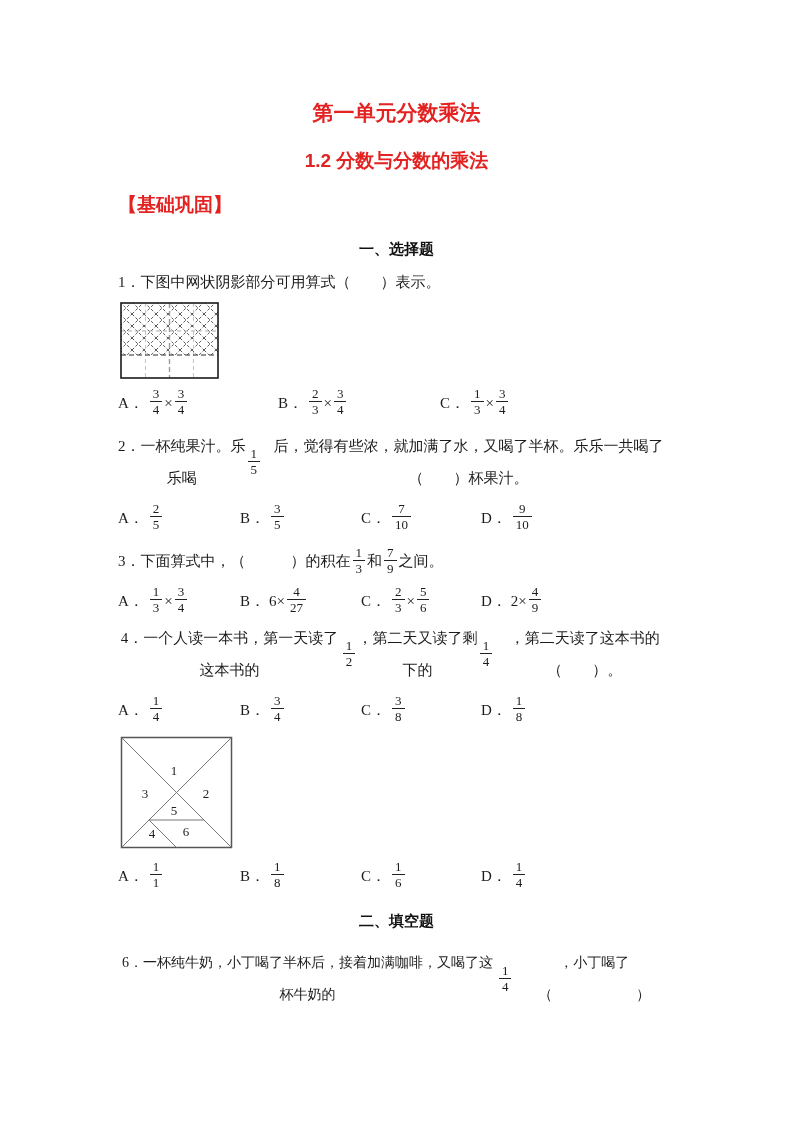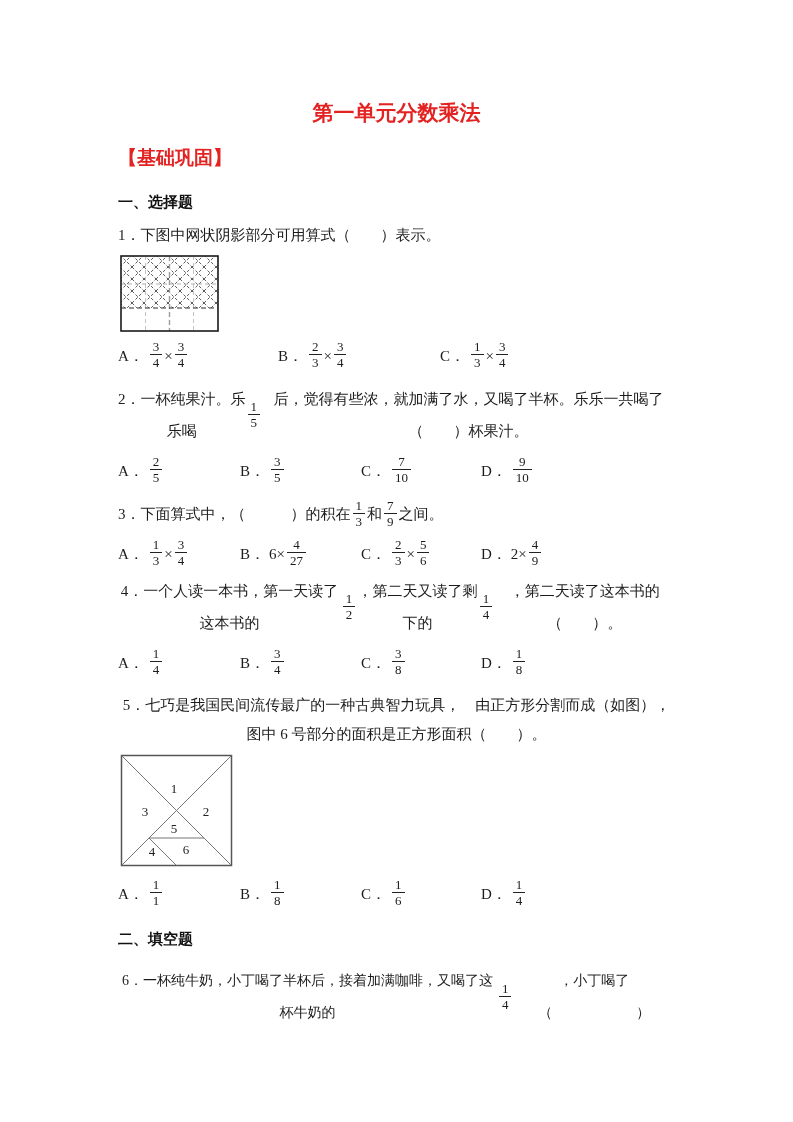--- a/index.html
+++ b/index.html
@@ -16,20 +16,21 @@
     margin:23px 0 0;text-align:center;color:#e32222;font-weight:bold;
     font-size:19px;line-height:24px;font-family:"Liberation Sans","DejaVu Sans",sans-serif;
   }
   .badge{
     margin:19px 0 0;color:#e32222;font-weight:bold;font-size:19px;line-height:25px;
     font-family:"Liberation Sans","DejaVu Sans",sans-serif;
   }
   .sec-heading{
     margin:21px 0 0;font-weight:bold;font-size:15px;line-height:21px;color:#111;
     font-family:"Liberation Sans","DejaVu Sans",sans-serif;
+    text-align:center;
   }
   .sec-heading.second{margin-top:13px;}
   .q-text{margin:9px 0 0;font-size:15px;line-height:32px;}
   .q-text.tight{line-height:29px;}
   .q-text.nowrap{white-space:nowrap;font-size:14px;}
   .fig-wrap{margin:5px 0 0 2px;line-height:0;}
   .options{display:grid;align-items:center;margin:3px 0 0;height:42px;font-size:15px;}
   .options.cols-3{grid-template-columns:160px 162px 1fr;}
   .options.cols-4{grid-template-columns:122px 121px 120px 1fr;}
   .option{display:flex;align-items:center;}
@@ -43,20 +44,21 @@
   .frac .num{display:block;font-size:13px;line-height:15px;padding:0 3px;border-bottom:1px solid #222;}
   .frac .den{display:block;font-size:13px;line-height:15px;padding:0 3px;}
   .q-text .frac{top:-1px;}
 </style>
 </head>
 <body>
 
 <div class="page">
 
   <div class="doc-title">第一单元分数乘法</div>
+  <div class="doc-subtitle">1.2 分数与分数的乘法</div>
   <div class="badge">【基础巩固】</div>
 
   <div class="sec-heading">一、选择题</div>
 
   <div>
     <p class="q-text tight expr">
         <span class="tok">1．下图中网状阴影部分可用算式（　　）表示。</span>
       </p>
     <div class="fig-wrap">
       <svg width="99" height="77" viewBox="0 0 99 77">
@@ -285,23 +287,20 @@
             <span class="frac">
               <span class="num">1</span>
               <span class="den">8</span>
             </span>
           </span>
         </span>
     </div>
   </div>
 
   <div>
-    <p class="q-text tight expr" style="margin-top:7px">
-        <span class="tok">5．七巧是我国民间流传最广的一种古典智力玩具，　由正方形分割而成（如图），图中 6 号部分的面积是正方形面积（　　）。</span>
-      </p>
     <div class="fig-wrap">
       <svg width="113" height="113" viewBox="0 0 113 113">
         <rect x="1.5" y="1.5" width="110" height="110" fill="#ffffff" stroke="#555555" stroke-width="1.5"></rect>
         <line x1="1.5" y1="1.5" x2="111.5" y2="111.5" stroke="#777777" stroke-width="1"></line>
         <line x1="111.5" y1="1.5" x2="1.5" y2="111.5" stroke="#777777" stroke-width="1"></line>
         <line x1="29" y1="84" x2="84" y2="84" stroke="#777777" stroke-width="1"></line>
         <line x1="29" y1="84" x2="56.5" y2="111.5" stroke="#777777" stroke-width="1"></line>
         <g font-family="'Liberation Serif','DejaVu Serif',serif" font-size="13" fill="#222222" text-anchor="middle">
           <text x="54" y="39">1</text>
           <text x="86" y="62">2</text>

